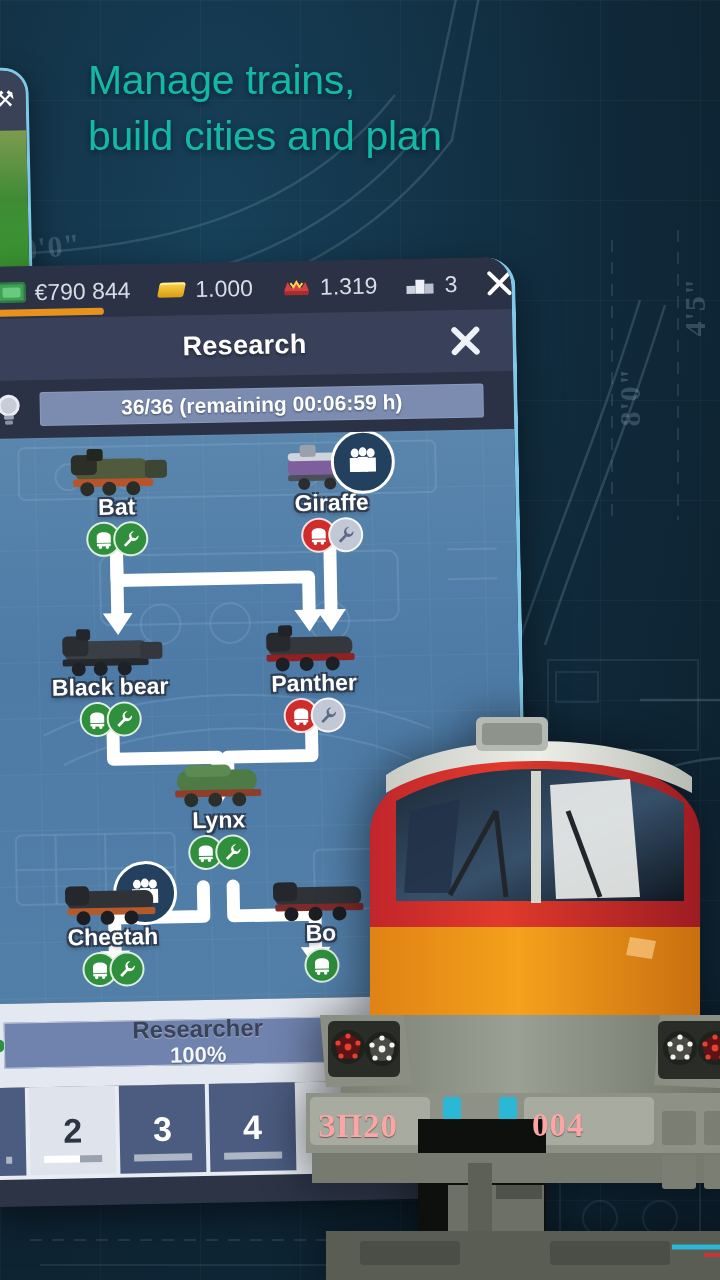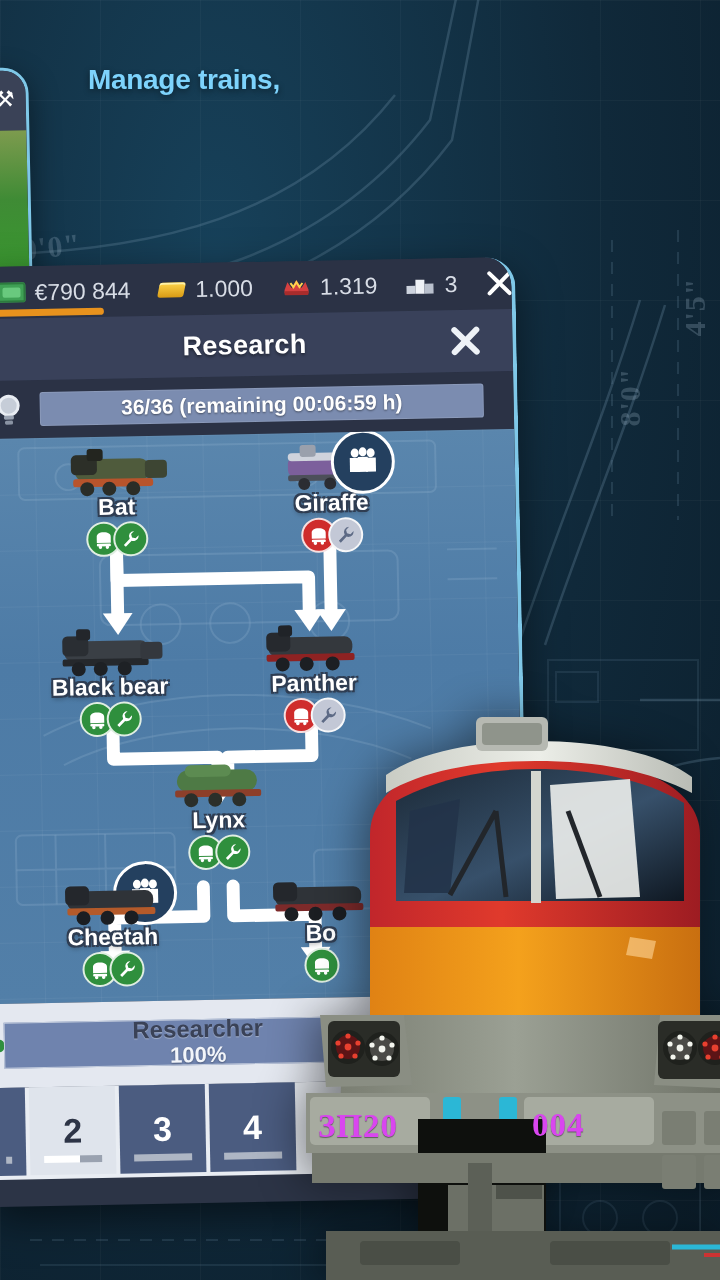--- a/index.html
+++ b/index.html
@@ -22,21 +22,21 @@
   .bg-dim{
     position:absolute; color:rgba(190,215,230,.22);
     font-size:30px; font-weight:700;
     transform-origin:center; letter-spacing:1px;
     font-family:"Liberation Serif", serif;
   }
 
   
   .headline{
     position:absolute; left:88px; top:52px; width:560px;
-    color:#7dd3fc; font-size:28px; line-height:56px; font-weight:700;
+    color:#14b8a6; font-size:41px; line-height:56px; font-weight:400;
     letter-spacing:-.3px;
     text-shadow:0 2px 6px rgba(0,0,0,.45);
     z-index:40;
   }
 
   
   .phone-back{
     position:absolute; left:-52px; top:68px;
     width:86px; height:570px;
     background:#2b3345;
@@ -205,21 +205,21 @@
 
   
   .loco-fg{
     position:absolute; left:300px; top:715px; width:460px; height:565px;
     z-index:60;
   }
   .loco-fg svg{ width:100%; height:100%; display:block;
     filter:drop-shadow(-8px 0 22px rgba(0,0,0,.45)); }
 
   .plate{
-    position:absolute; color:#d946ef; font-weight:700;
+    position:absolute; color:#fca5a5; font-weight:700;
     font-family:"Liberation Serif", serif; letter-spacing:1px;
     text-shadow:0 1px 1px rgba(0,0,0,.45);
   }
   .plate-left{ left:18px; top:393px; font-size:33px; }
   .plate-right{ left:232px; top:392px; font-size:33px; }
   .trn{
     position:absolute; left:118px; top:256px; color:#f0f1ee;
     font-size:44px; font-weight:700; font-style:italic; letter-spacing:-1px;
     text-shadow:0 2px 3px rgba(0,0,0,.25);
   }
@@ -252,20 +252,21 @@
       <path d="M40 1265 L 330 1265"></path>
     </g>
   </svg>
   <div class="bg-dim" style="left:600px; top:380px; transform:rotate(-90deg);">8'0"</div>
   <div class="bg-dim" style="left:665px; top:290px; transform:rotate(-90deg);">4'5"</div>
   <div class="bg-dim" style="left:22px; top:230px; transform:rotate(-6deg);">0'0"</div>
 </div>
 
 <div class="headline">
   <div>Manage trains,</div>
+  <div>build cities and plan</div>
 </div>
 
 <div class="phone-back">
   <div class="pb-top">
     <div class="pb-tool">⚒</div>
   </div>
   <div class="pb-map"></div>
   <div class="pb-rail"></div>
   <div class="pb-bot"></div>
 </div>

